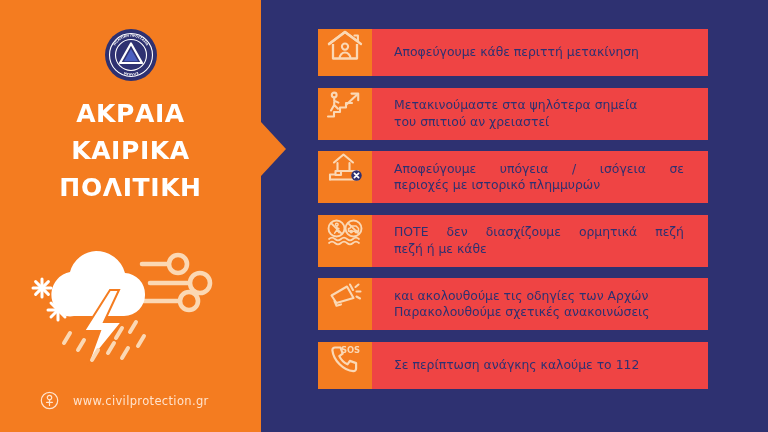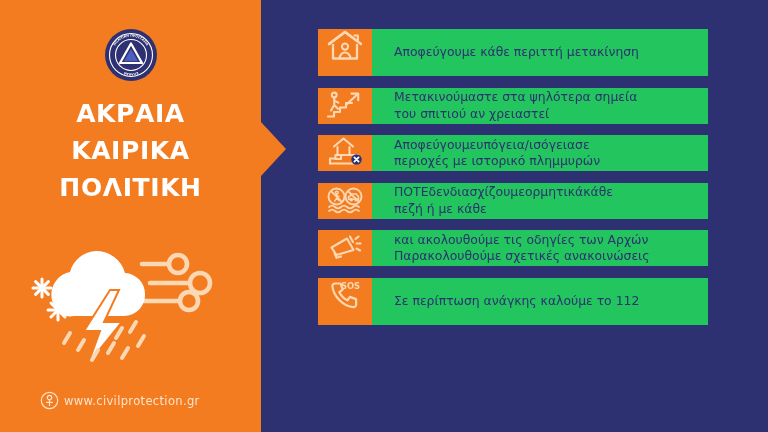--- a/index.html
+++ b/index.html
@@ -43,52 +43,52 @@
 
   
   .weather {
     position:absolute; left:22px; top:238px; width:230px; height:140px;
   }
   .weather svg { display:block; }
 
   
   .footer {
     position:absolute; left:40px; bottom:22px;
-    display:flex; align-items:center; gap:5px;
+    display:flex; align-items:center; gap:14px;
   }
   .footer-icon { width:19px; height:19px; flex:0 0 auto; }
   .footer-url {
     color:#ffe3cd; font-size:11.5px; letter-spacing:0.35px;
     font-family:"DejaVu Sans", sans-serif;
   }
 
   
   .list {
     position:absolute; left:318px; top:29px; width:390px;
     display:flex; flex-direction:column; gap:11.5px; z-index:2;
   }
   .row { display:flex; align-items:stretch; height:47px; }
-  .row.tall { height:36px; }
+  .row.tall { height:52px; }
   .icon-box {
     width:54px; flex:0 0 54px; background:#f47c20;
     display:flex; justify-content:center;
   }
   .icon-box svg { display:block; }
   .text-box {
-    flex:1 1 auto; background:#22c55e;
+    flex:1 1 auto; background:#ef4444;
     display:flex; flex-direction:column; justify-content:center;
     padding:0 0 0 22px;
   }
   .text-box .line {
     color:#2e3171; font-size:12.4px; line-height:16.5px;
     font-family:"DejaVu Sans", sans-serif; white-space:nowrap;
   }
   .text-box.justify .line-j {
     color:#2e3171; font-size:12.4px; line-height:16.5px;
-    display:flex; padding-right:24px;
+    display:flex; justify-content:space-between; padding-right:24px;
     white-space:nowrap;
   }
 </style>
 </head>
 <body>
 
 <div id="stage">
 
   <div class="left-panel">
 
@@ -266,21 +266,21 @@
             <path d="M4 28 q3 -2.6 6 0 t6 0 t6 0 t6 0 t6 0"></path>
           </g>
         </svg>
       </div>
       <div class="text-box justify">
         <div class="line-j">
           <span>ΠΟΤΕ</span>
           <span>δεν</span>
           <span>διασχίζουμε</span>
           <span>ορμητικά</span>
-          <span>κάθε</span>
+          <span>πεζή</span>
         </div>
         <div class="line">πεζή ή με κάθε</div>
       </div>
     </div>
 
     <div class="row tall">
       <div class="icon-box">
         <svg viewBox="0 0 40 34" width="40" height="34">
           <g fill="none" stroke="#fbd8b4" stroke-width="2.1" stroke-linecap="round" stroke-linejoin="round">
             <path d="M6.5 17.5 L22 8.5 L28.5 20 L11.5 25 Z"></path>

